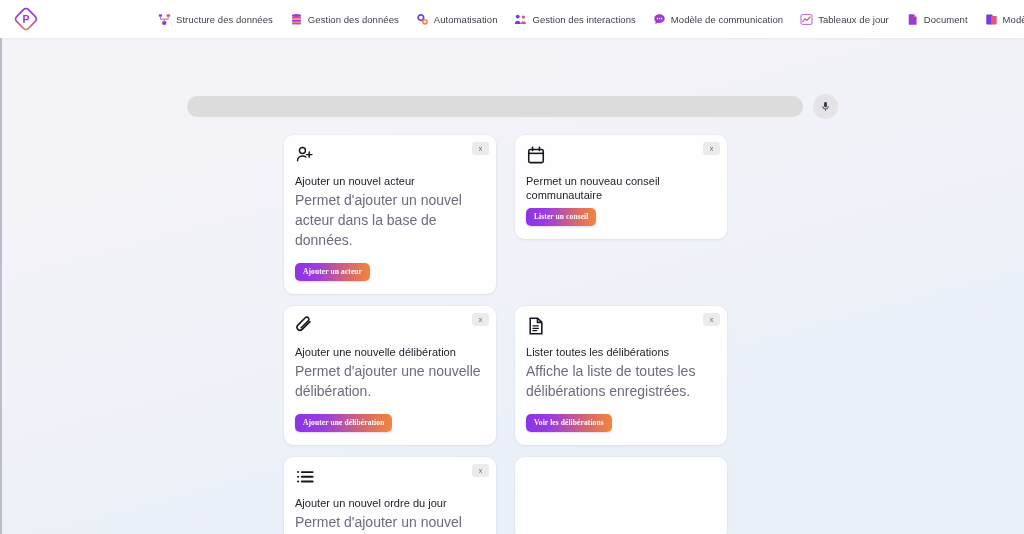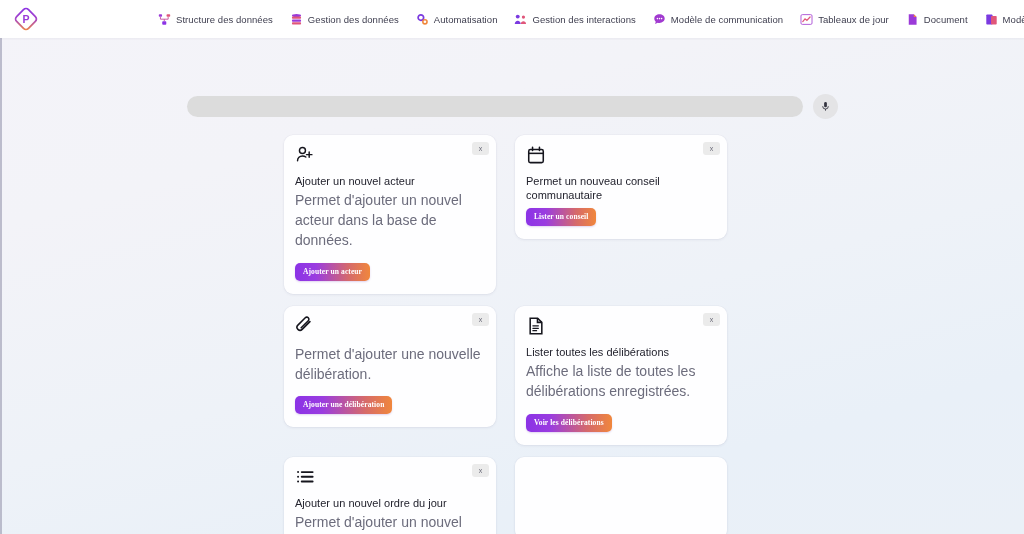--- a/index.html
+++ b/index.html
@@ -361,20 +361,21 @@
     <button class="card-btn">Lister un conseil</button>
   </div>
 
   <div class="card">
     <button class="card-close">x</button>
     <div class="card-icon">
       <svg viewBox="0 0 22 22">
           <path d="M16.4 6.2L7.9 14.7a3.3 3.3 0 01-4.7-4.7l8.1-8.1a2.3 2.3 0 013.3 3.3l-7.8 7.8" fill="none" stroke="#15151d" stroke-width="1.7" stroke-linecap="round"></path>
         </svg>
     </div>
+    <div class="card-title">Ajouter une nouvelle délibération</div>
     <div class="card-desc">Permet d'ajouter une nouvelle délibération.</div>
     <button class="card-btn">Ajouter une délibération</button>
   </div>
 
   <div class="card">
     <button class="card-close">x</button>
     <div class="card-icon">
       <svg viewBox="0 0 22 22">
           <path d="M4.6 2.4h8.2l4.6 4.6v12.6H4.6z" fill="none" stroke="#15151d" stroke-width="1.7"></path>
           <path d="M12.6 2.4V7h4.8" fill="none" stroke="#15151d" stroke-width="1.7"></path>

